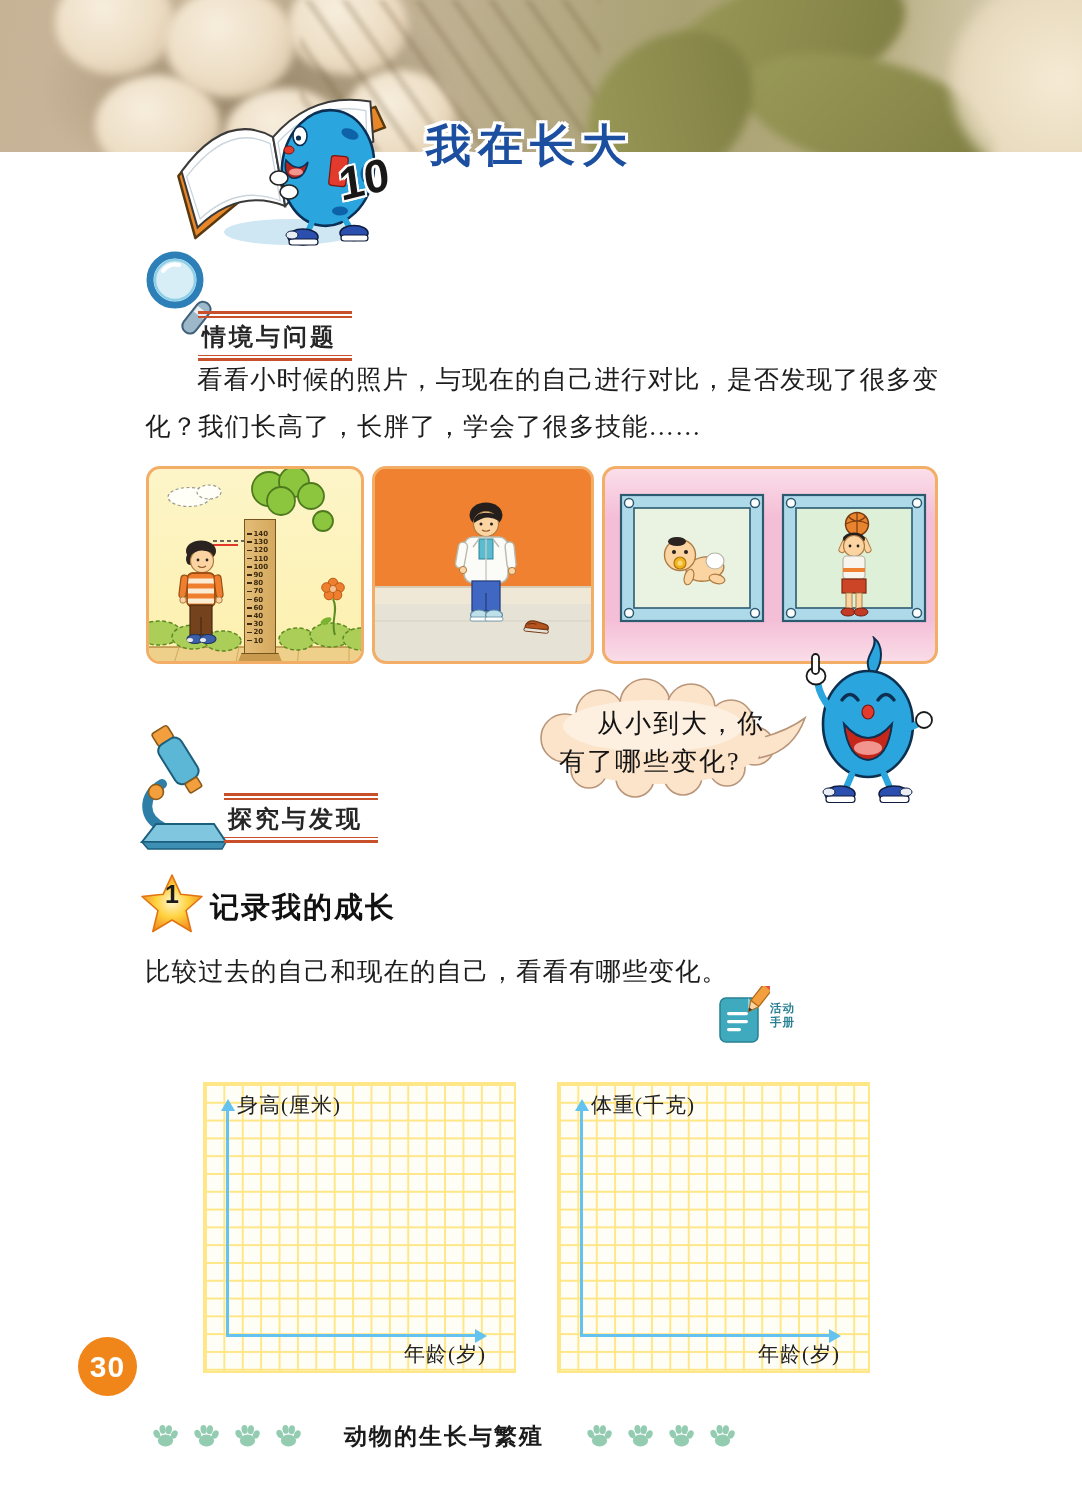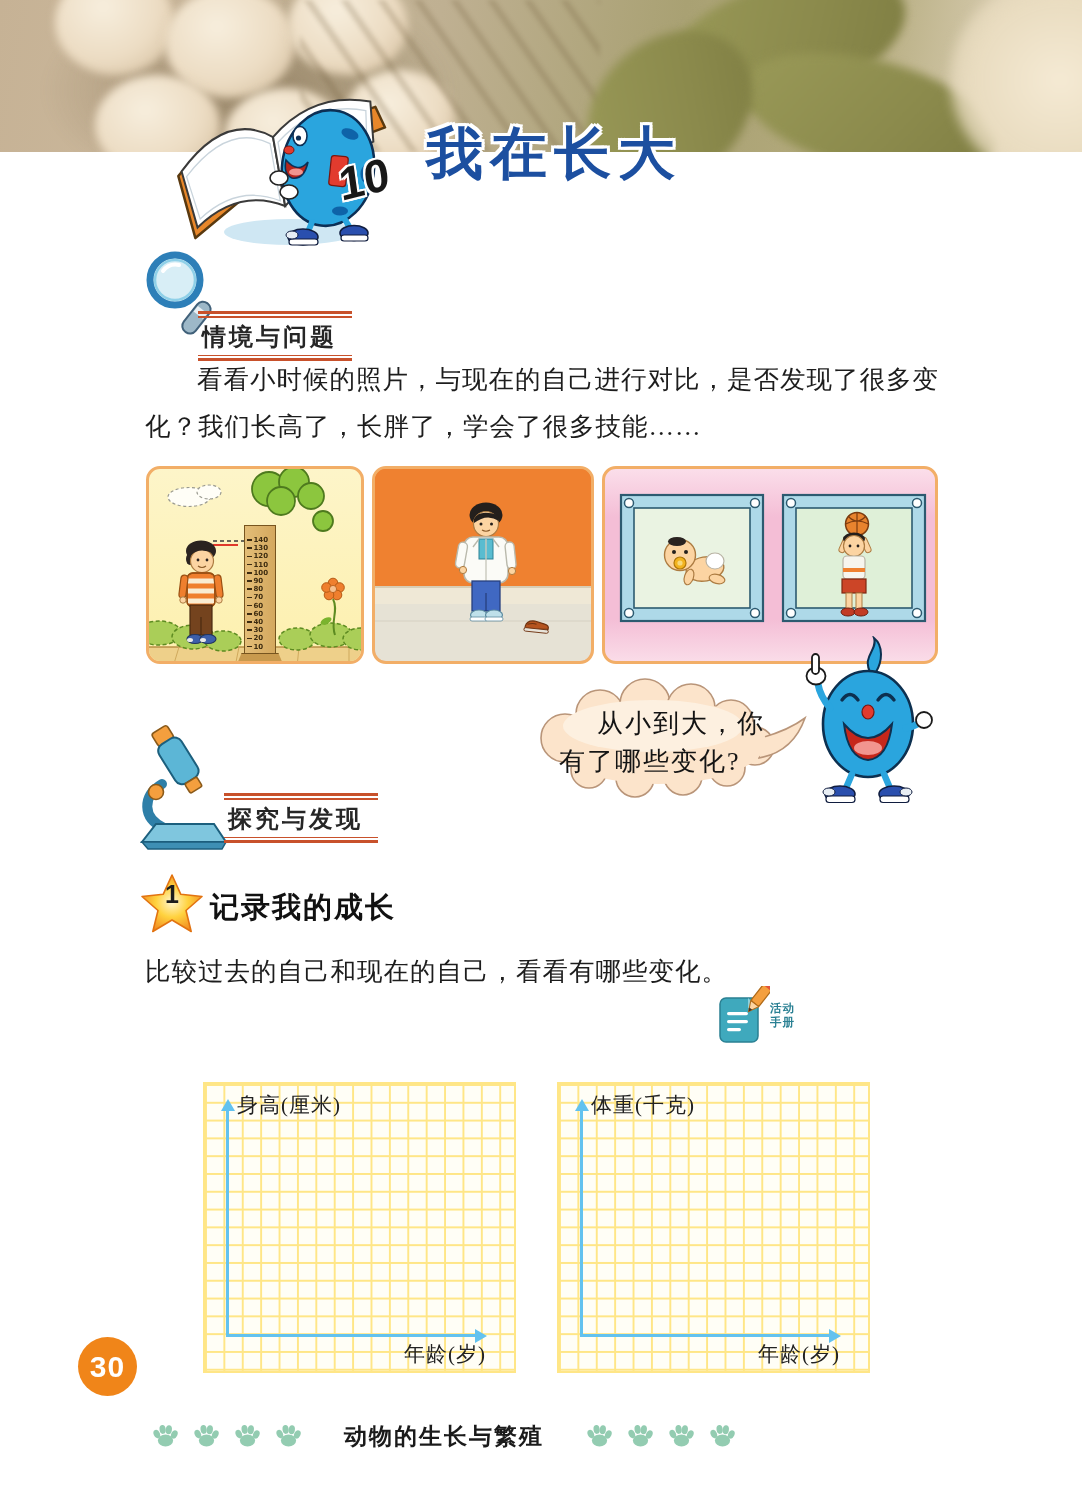--- a/index.html
+++ b/index.html
@@ -30,21 +30,21 @@
   #lesson-number {
     position:absolute; left:186px; top:96px; width:76px; text-align:center;
     transform:rotate(-14deg) skewX(-6deg);
     font-weight:900; font-size:46px; color:#181818;
     text-shadow:-2px 0 #fff,2px 0 #fff,0 -2px #fff,0 2px #fff,2px 2px #fff,-2px -2px #fff,2px -2px #fff,-2px 2px #fff;
   }
 
   
   #page-title {
     position:absolute; left:426px; top:116px; z-index:5;
-    font-size:57px; font-weight:900; letter-spacing:7px; color:#1c4fa0;
+    font-size:45px; font-weight:900; letter-spacing:7px; color:#1c4fa0;
     text-shadow:-3px 0 #fff,3px 0 #fff,0 -3px #fff,0 3px #fff,3px 3px #fff,-3px -3px #fff,3px -3px #fff,-3px 3px #fff;
   }
 
   
   .rule-banner { position:absolute; width:154px; }
   .rb-thick { height:3px; background:#c8512b; }
   .rb-thin  { height:1.5px; background:#c8512b; margin-top:2px; }
   .rb-thin2 { height:1.5px; background:#c8512b; margin-bottom:2px; }
   .rb-text  {
     padding:3px 2px 2px 4px; font-size:24px; font-weight:800; color:#262626;
@@ -61,21 +61,21 @@
   #para-2 { top:948px; }
 
   
   .panel { position:absolute; top:466px; height:198px; border:3px solid #f2ae67; border-radius:14px; overflow:hidden; }
   #panel-growth { left:146px; width:218px; background:linear-gradient(#fdf5c9, #fdf0ae); }
   #panel-shoe   { left:372px; width:222px; background:#ef8130; }
   #panel-photos { left:602px; width:336px; background:linear-gradient(#fbdeea, #f4bed6 25%, #f4bed6 78%, #fadcE8); }
   .panel svg { position:absolute; left:0; top:0; }
 
   
-  #ruler { position:absolute; left:95px; top:56px; width:32px; height:149px;
+  #ruler { position:absolute; left:95px; top:50px; width:32px; height:149px;
     background:linear-gradient(90deg,#e3bd77,#d4a85e); border:1.6px solid #77551f; border-bottom:none; }
   #ruler-base { position:absolute; left:88px; top:184px; width:46px; height:11px; background:#c89a4e;
     border:1.6px solid #77551f; clip-path:polygon(10% 0,90% 0,100% 100%,0 100%); }
   #ruler-nums { position:absolute; left:2px; top:10px; width:28px; }
   .ruler-row { position:absolute; left:0; display:flex; align-items:center; height:8px; }
   .ruler-row .tick { width:5px; height:1.6px; background:#3c2b10; margin-right:1.5px; flex:none; }
   .ruler-row .num { font:700 7px "DejaVu Sans",sans-serif; color:#3c2b10; letter-spacing:0; }
 
   
   #bubble { position:absolute; left:503px; top:666px; width:306px; height:134px; }

